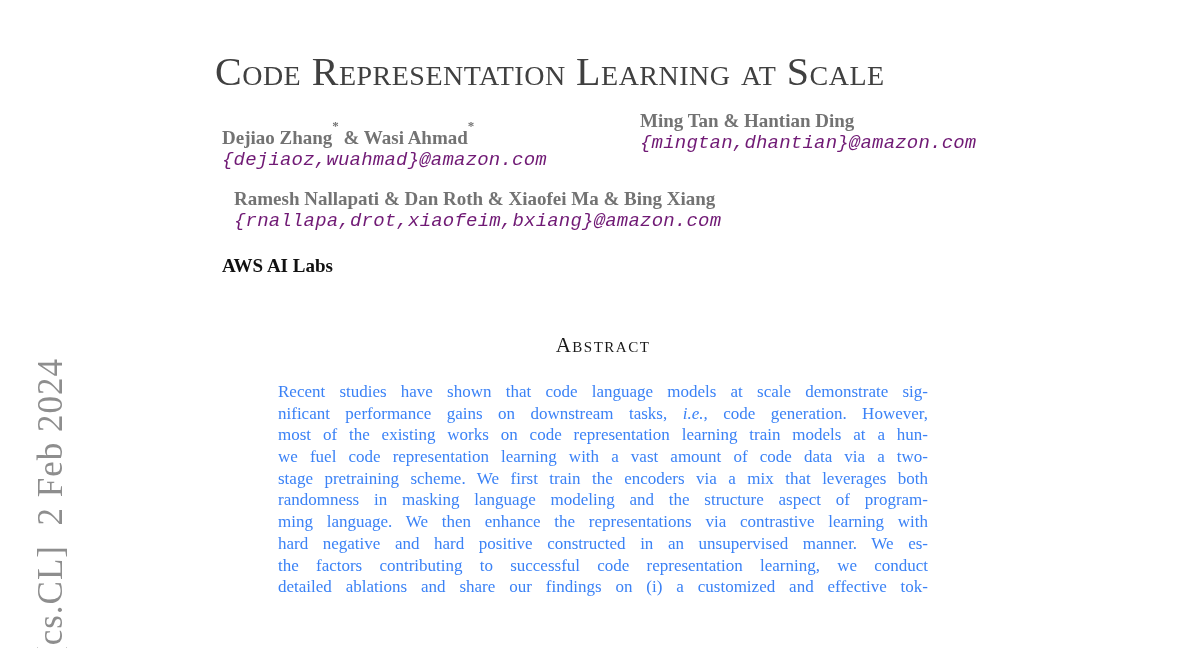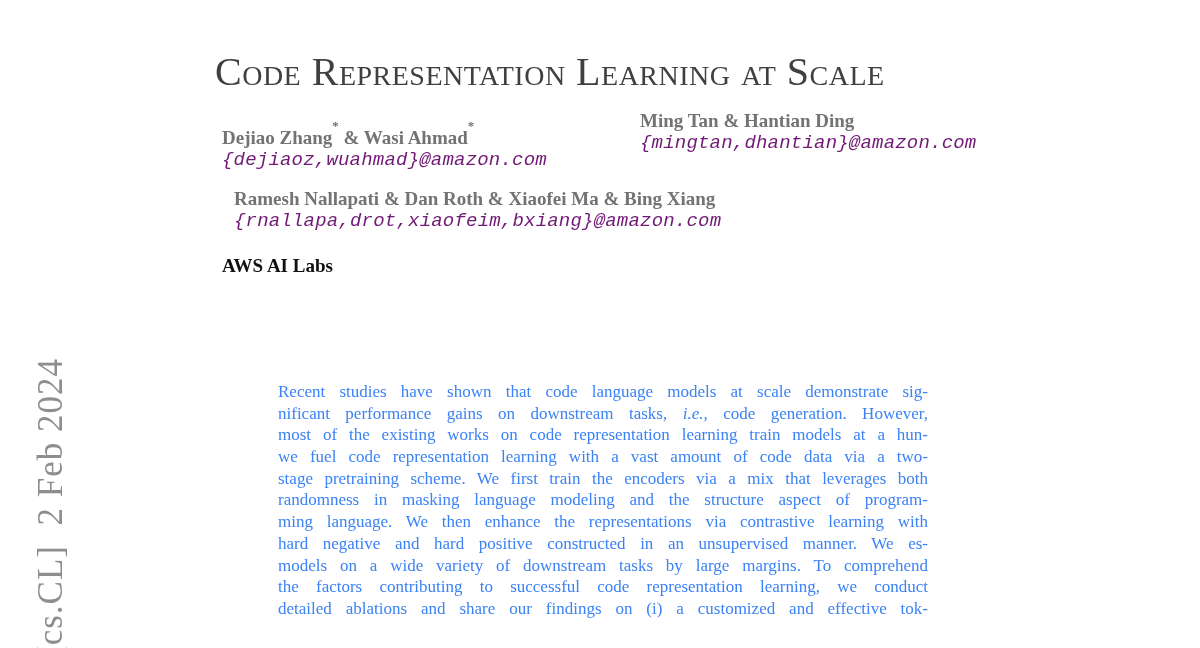--- a/index.html
+++ b/index.html
@@ -110,28 +110,28 @@
     <div class="author-email">{mingtan,dhantian}@amazon.com</div>
   </div>
 
   <div class="author-block pos-r2c1">
     <div class="author-names">Ramesh Nallapati &amp; Dan Roth &amp; Xiaofei Ma &amp; Bing Xiang</div>
     <div class="author-email">{rnallapa,drot,xiaofeim,bxiang}@amazon.com</div>
   </div>
 
   <div class="affiliation">AWS AI Labs</div>
 
+  <div class="abstract-heading">Abstract</div>
 
   <div class="abstract-lines">
       <div class="abs-line"><span>Recent studies have shown that code language models at scale demonstrate sig-</span></div>
       <div class="abs-line"><span>nificant performance gains on downstream tasks, </span><span style="font-style: italic;">i.e.,</span><span> code generation. However,</span></div>
       <div class="abs-line"><span>most of the existing works on code representation learning train models at a hun-</span></div>
       <div class="abs-line"><span>we fuel code representation learning with a vast amount of code data via a two-</span></div>
       <div class="abs-line"><span>stage pretraining scheme. We first train the encoders via a mix that leverages both</span></div>
       <div class="abs-line"><span>randomness in masking language modeling and the structure aspect of program-</span></div>
       <div class="abs-line"><span>ming language. We then enhance the representations via contrastive learning with</span></div>
       <div class="abs-line"><span>hard negative and hard positive constructed in an unsupervised manner. We es-</span></div>
-      <div class="abs-line"><span>models on a wide variety of downstream tasks by large margins. To comprehend</span></div>
       <div class="abs-line"><span>the factors contributing to successful code representation learning, we conduct</span></div>
       <div class="abs-line"><span>detailed ablations and share our findings on (i) a customized and effective tok-</span></div>
     </div>
 
 </div>
 
 </body></html>

